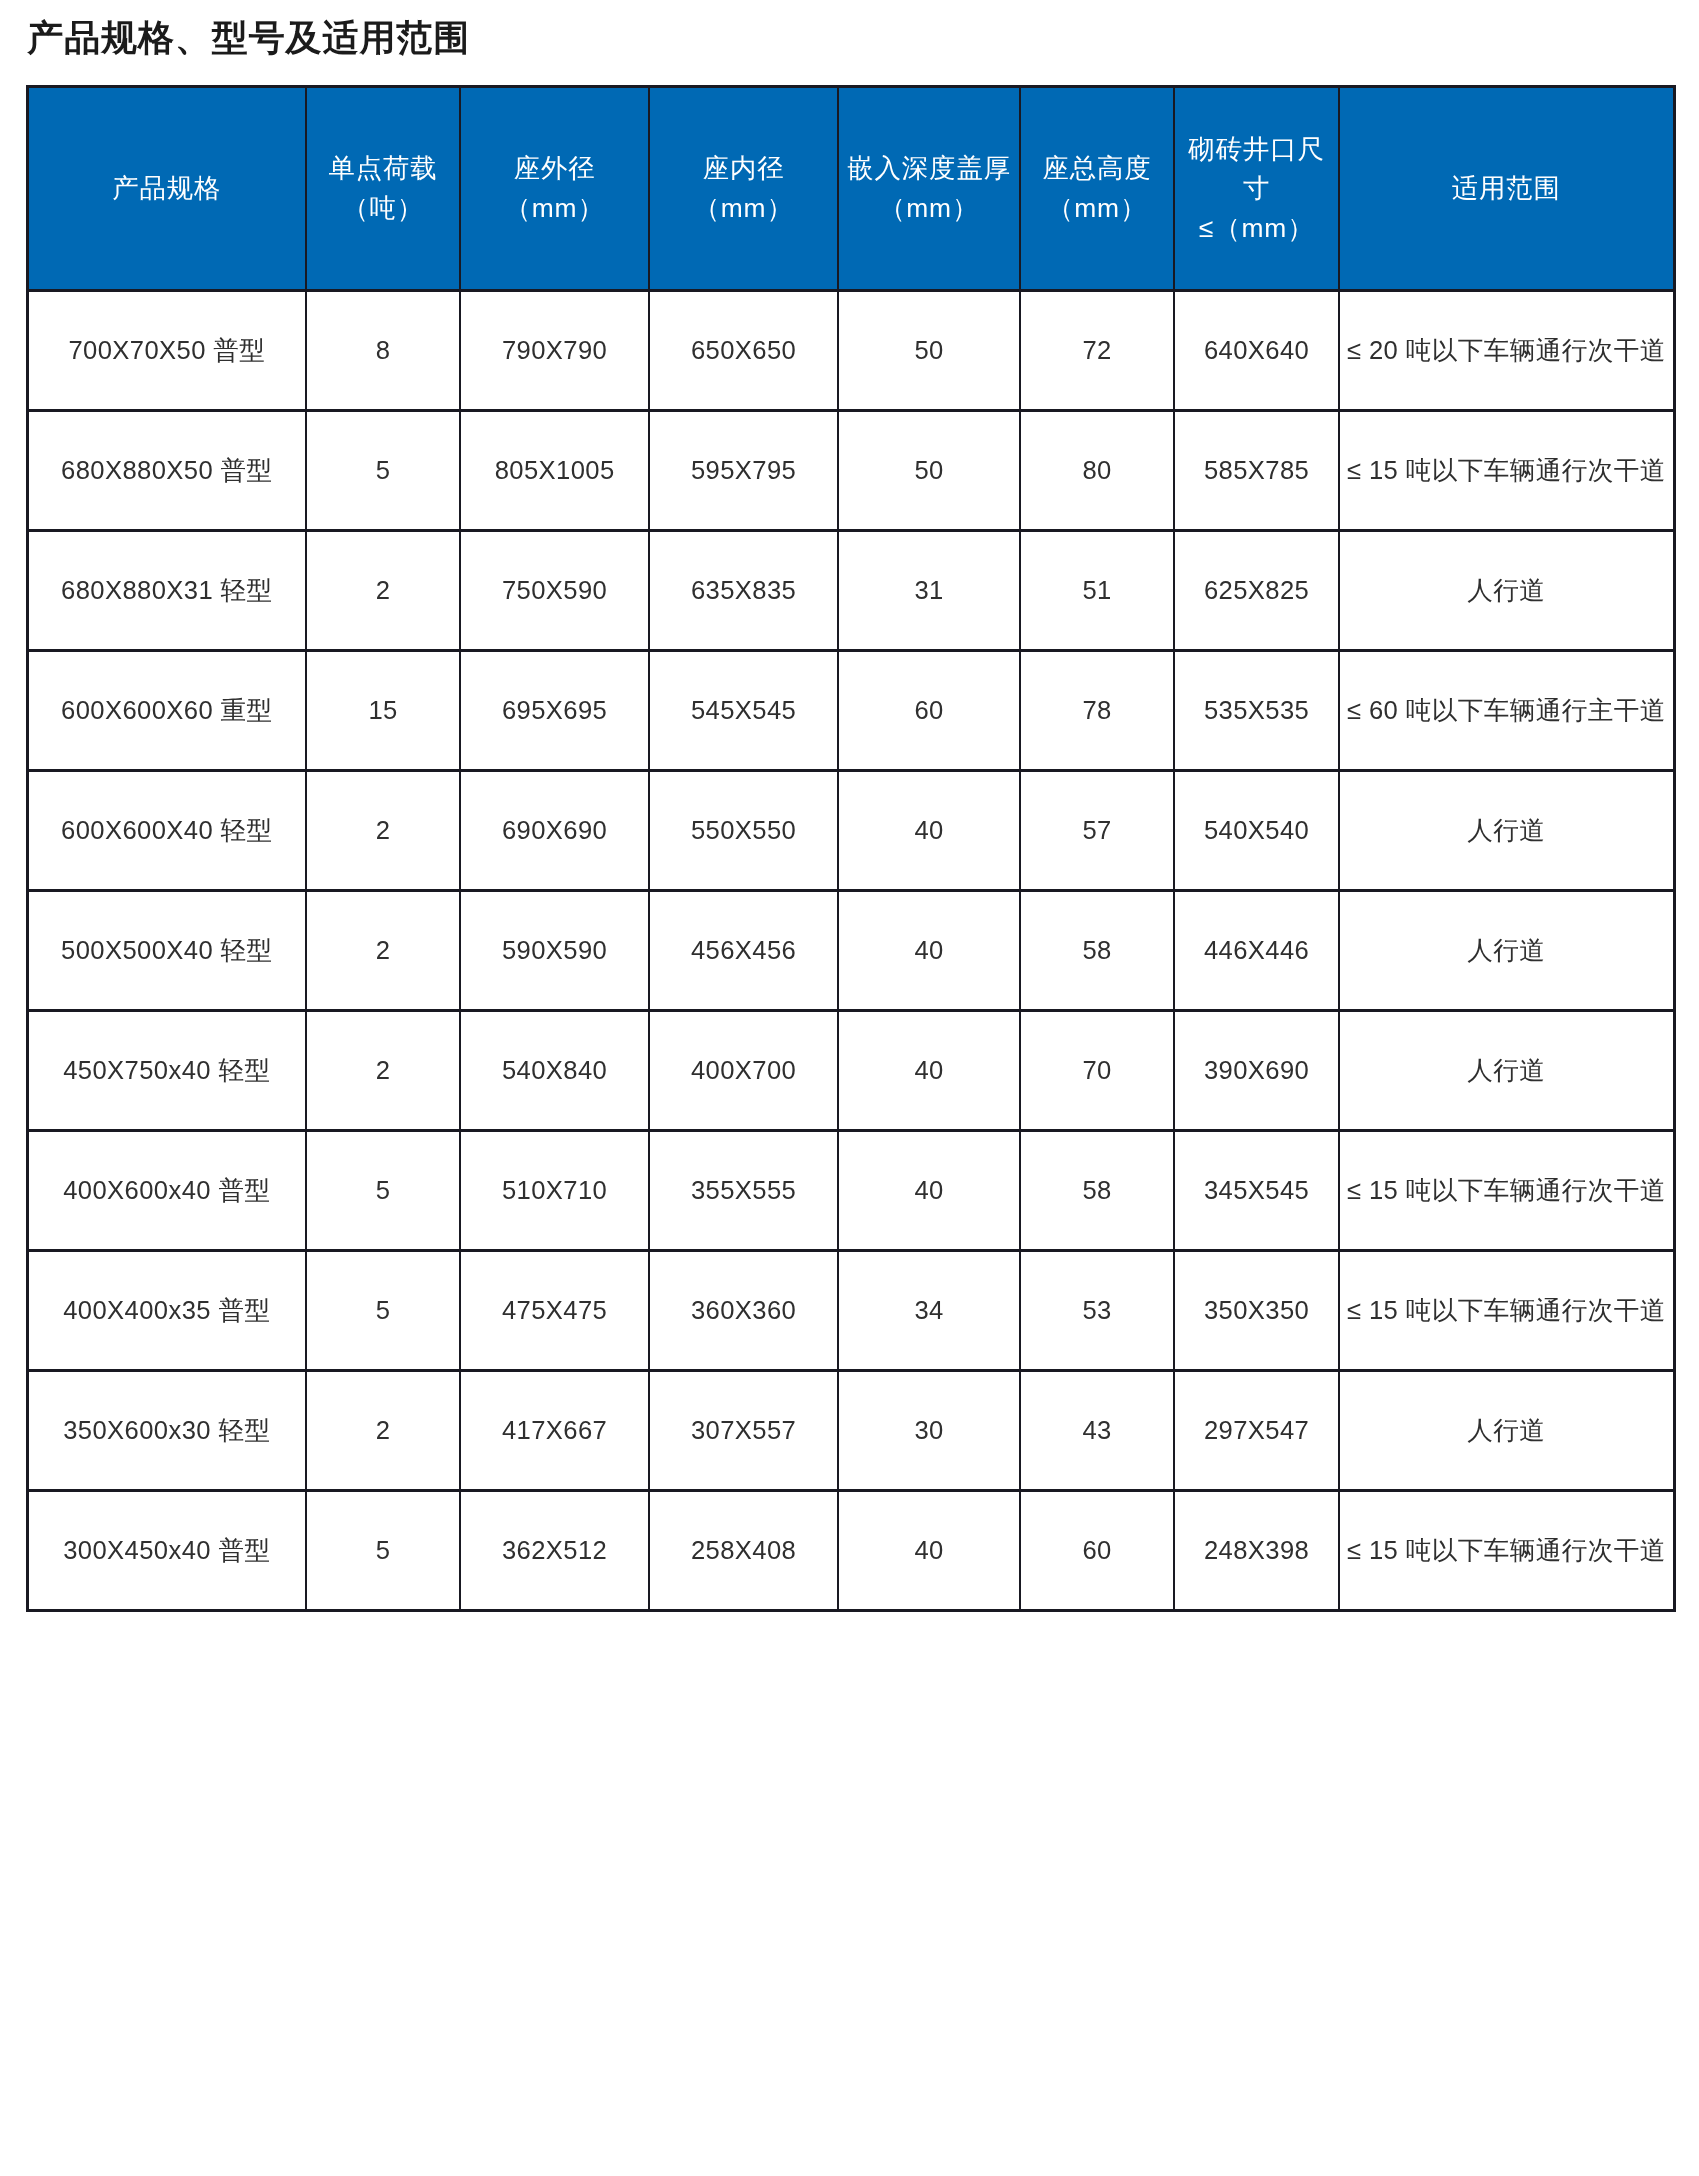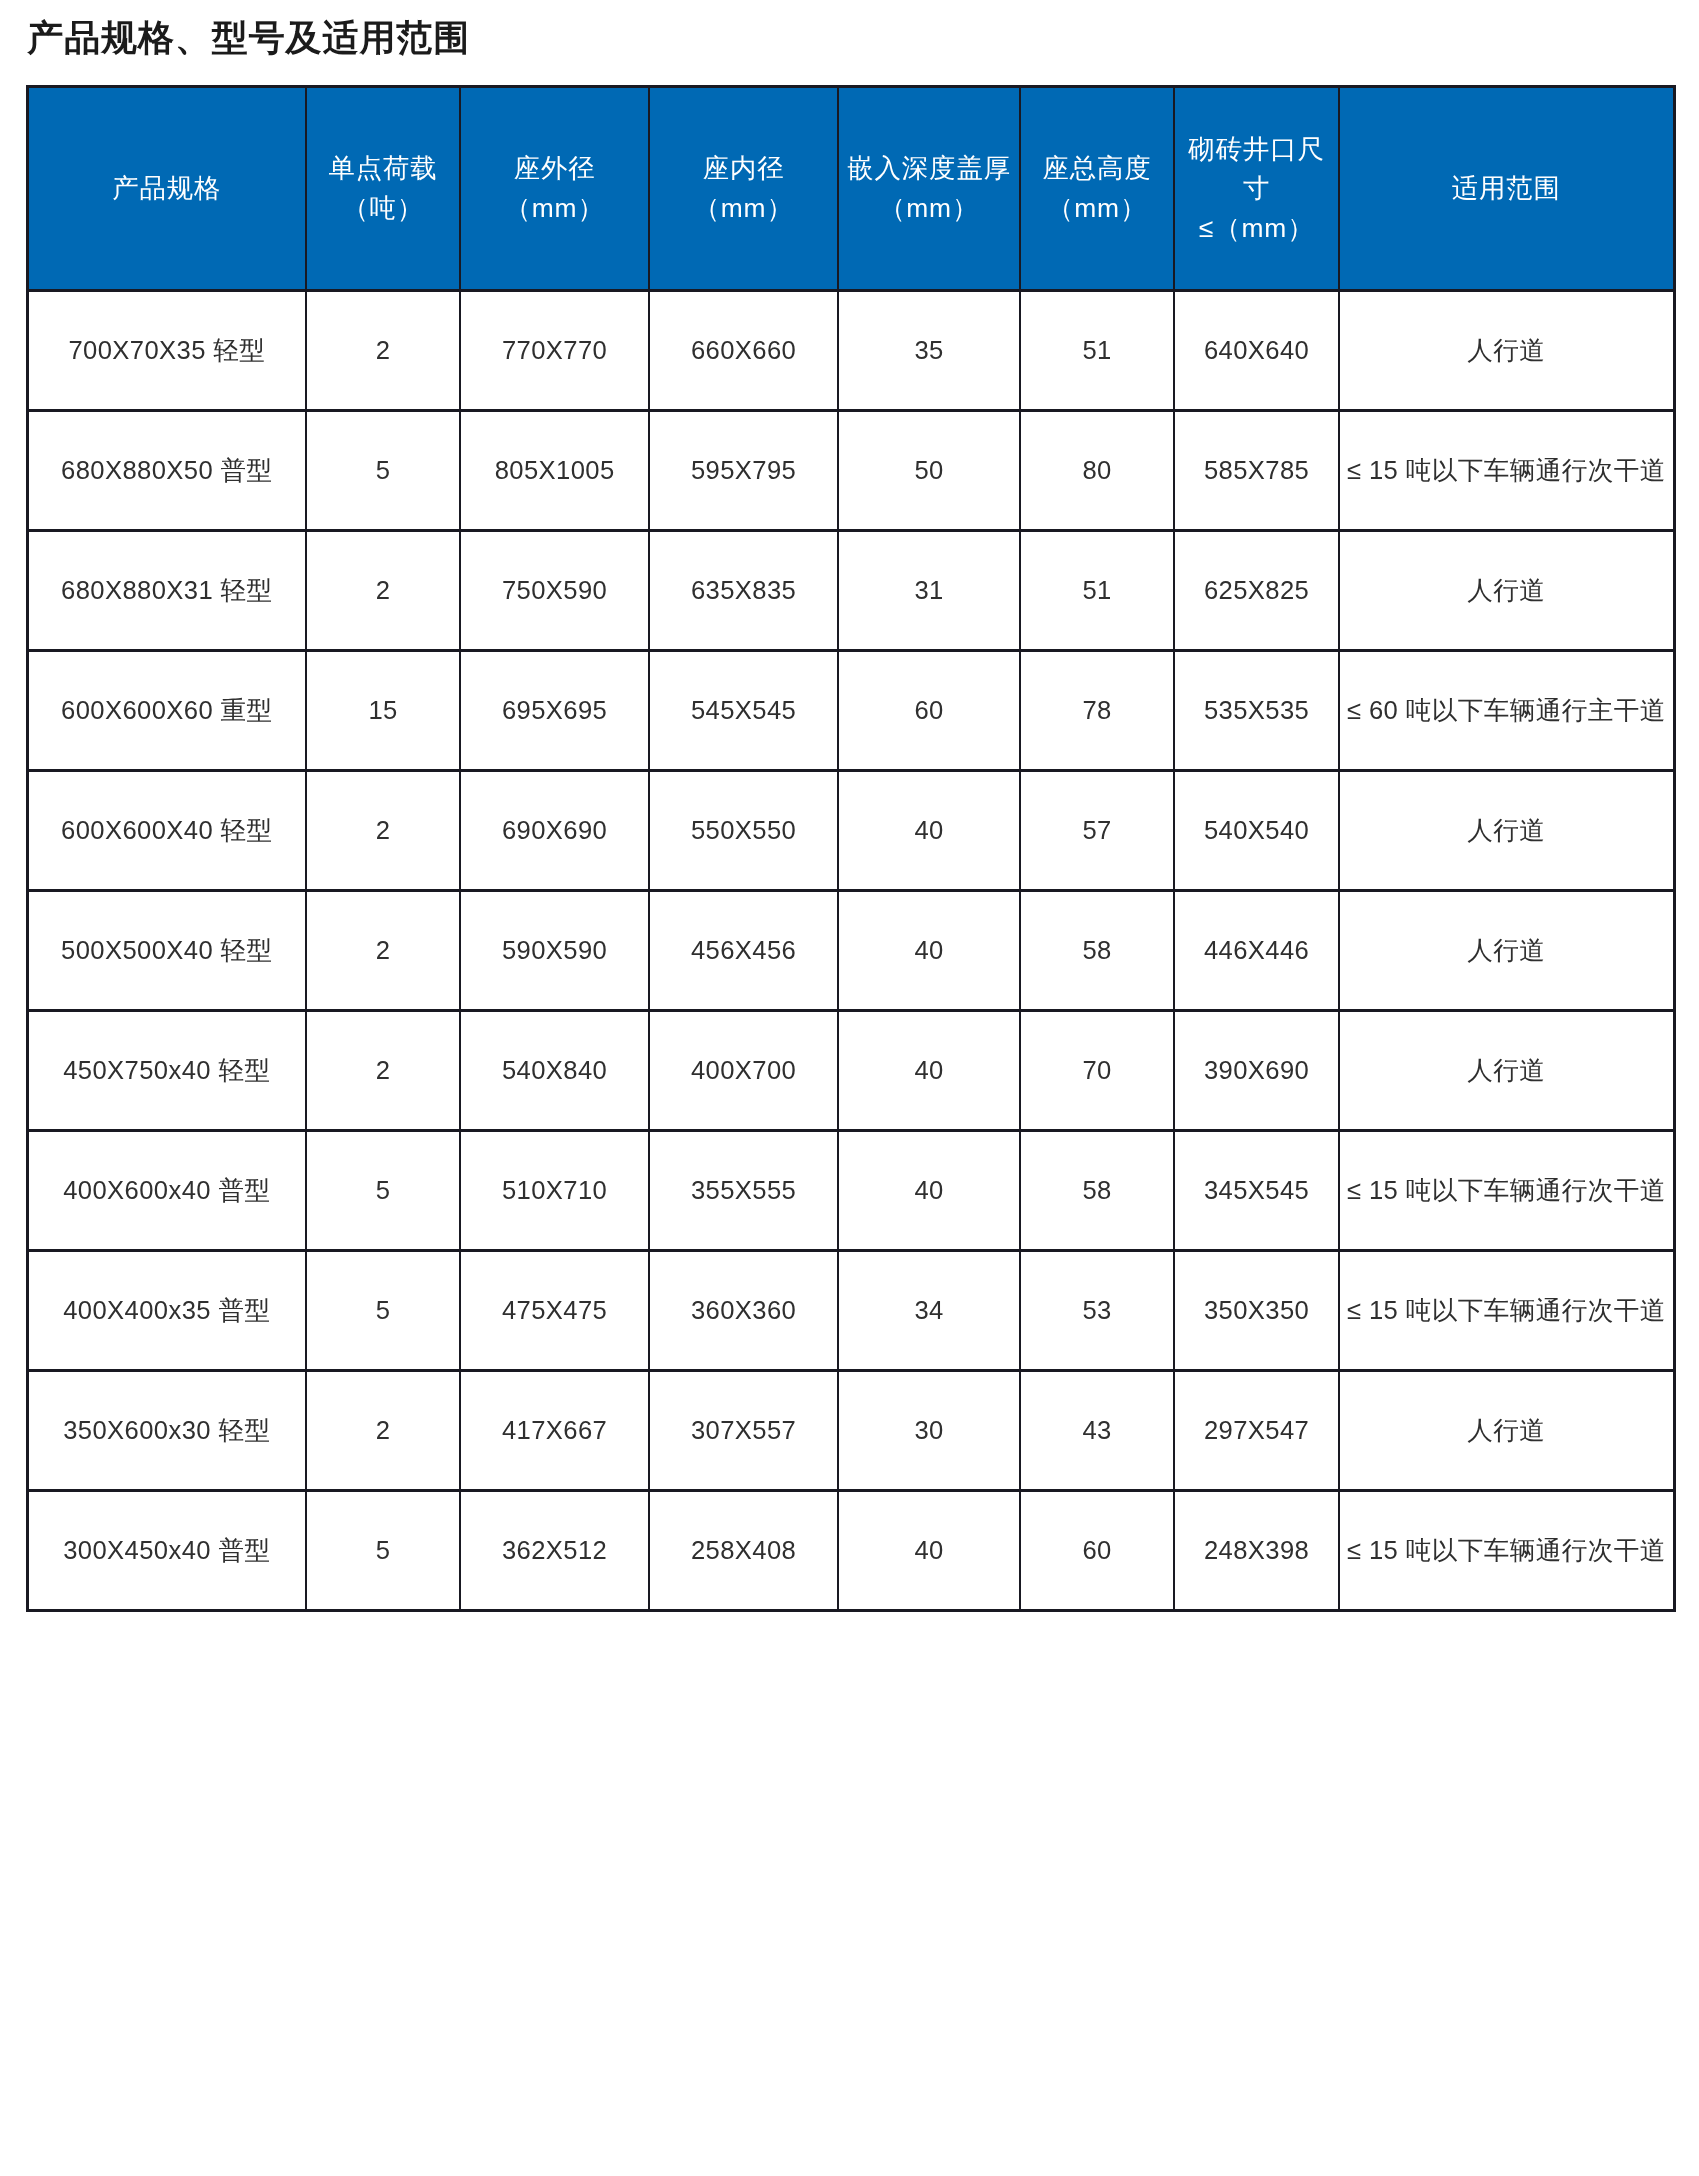--- a/index.html
+++ b/index.html
@@ -86,28 +86,28 @@
 （mm）</th>
         <th>座总高度
 （mm）</th>
         <th>砌砖井口尺寸
 ≤（mm）</th>
         <th>适用范围</th>
       </tr>
     </thead>
     <tbody>
         <tr>
-    <td>700X70X35 轻型</td>
-    <td>2</td>
-    <td>770X770</td>
-    <td>660X660</td>
-    <td>35</td>
-    <td>51</td>
+    <td>700X70X50 普型</td>
+    <td>8</td>
+    <td>790X790</td>
+    <td>650X650</td>
+    <td>50</td>
+    <td>72</td>
     <td>640X640</td>
-    <td>人行道</td>
+    <td>≤ 20 吨以下车辆通行次干道</td>
   </tr>
         <tr>
     <td>680X880X50 普型</td>
     <td>5</td>
     <td>805X1005</td>
     <td>595X795</td>
     <td>50</td>
     <td>80</td>
     <td>585X785</td>
     <td>≤ 15 吨以下车辆通行次干道</td>

